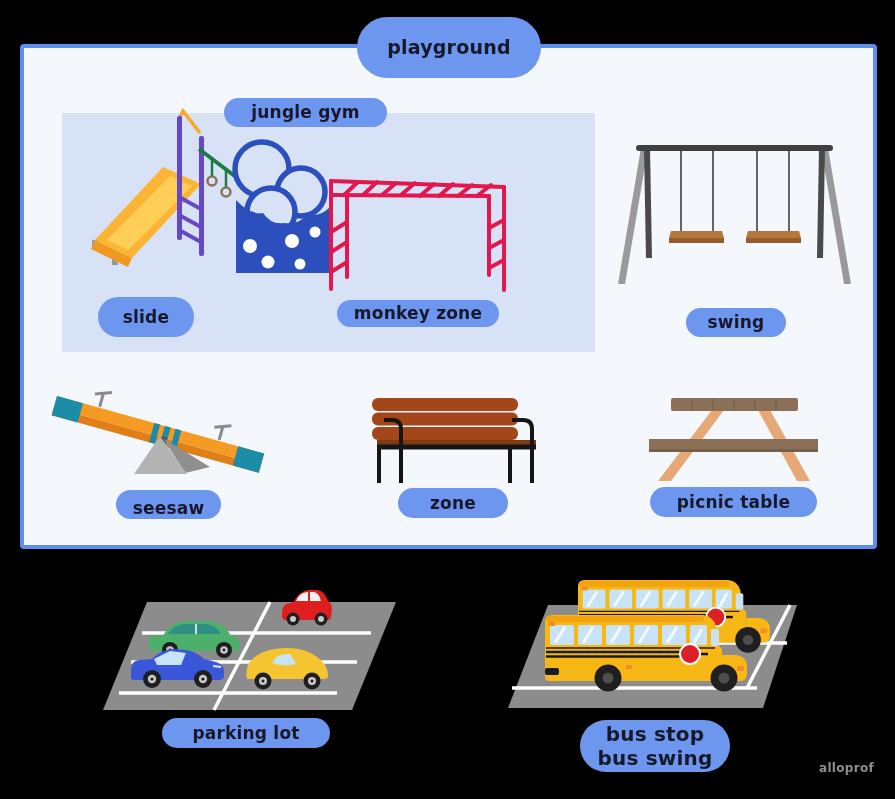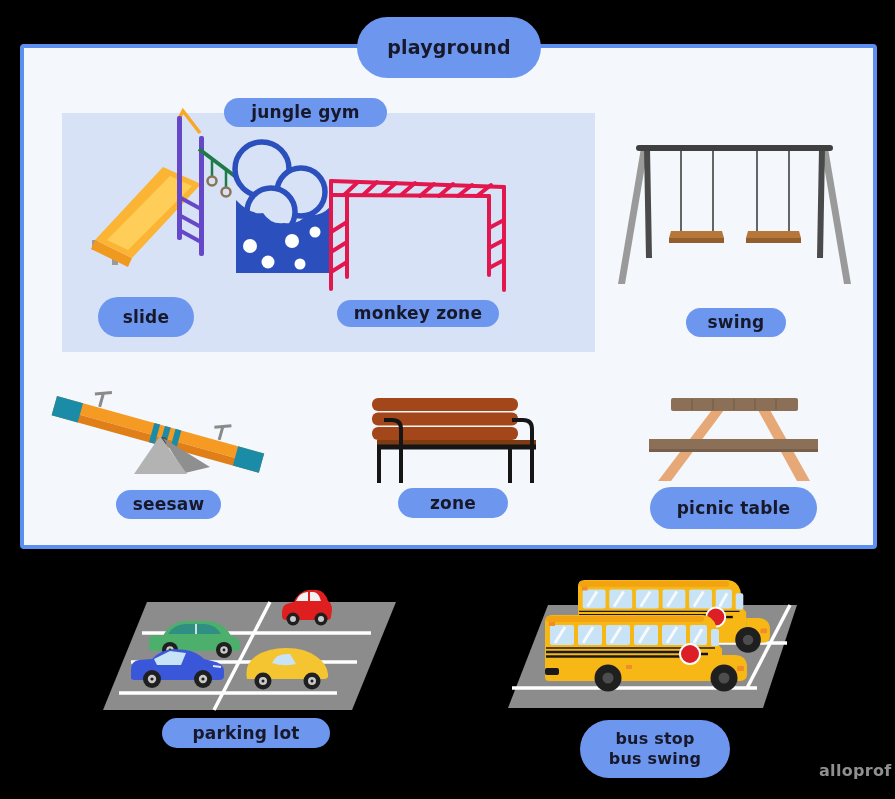--- a/index.html
+++ b/index.html
@@ -29,27 +29,27 @@
   svg.illu{position:absolute;overflow:visible;}
   .pill{position:absolute;background:var(--accent-blue);color:var(--text-dark);
         display:flex;flex-direction:column;align-items:center;justify-content:center;
         border-radius:999px;font-weight:bold;font-size:17px;line-height:1.22;text-align:center;
         letter-spacing:.2px;}
   .pill-title{left:357px;top:17px;width:184px;height:61px;font-size:19px;line-height:1.32;}
   .pill-junglegym{left:224px;top:98px;width:163px;height:29px;}
   .pill-slide{left:98px;top:297px;width:96px;height:40px;}
   .pill-monkeybars{left:337px;top:300px;width:162px;height:27px;}
   .pill-swing{left:686px;top:296px;width:100px;height:29px;margin-top:12px;}
-  .pill-seesaw{left:116px;top:490px;width:105px;height:29px;}
+  .pill-seesaw{left:116px;top:490px;width:105px;height:29px;justify-content:flex-end;}
   .pill-bench{left:398px;top:488px;width:110px;height:30px;}
-  .pill-picnic{left:650px;top:487px;width:167px;height:42px;}
+  .pill-picnic{left:650px;top:487px;width:167px;height:30px;}
   .pill-parking{left:162px;top:718px;width:168px;height:30px;}
-  .pill-busstop{left:580px;top:720px;width:150px;height:58px;font-size:16px;}
+  .pill-busstop{left:580px;top:720px;width:150px;height:52px;font-size:20px;}
   .watermark{position:absolute;left:819px;top:761px;color:var(--watermark-gray);
-             font-weight:bold;font-size:16px;letter-spacing:.3px;}
+             font-weight:bold;font-size:12px;letter-spacing:.3px;}
 </style>
 </head>
 <body>
 
 <div class="stage">
 
   <div class="board"></div>
   <div class="gym-area"></div>
 
   <svg class="illu" style="left:62px;top:113px" width="533" height="239" viewBox="62 113 533 239">

